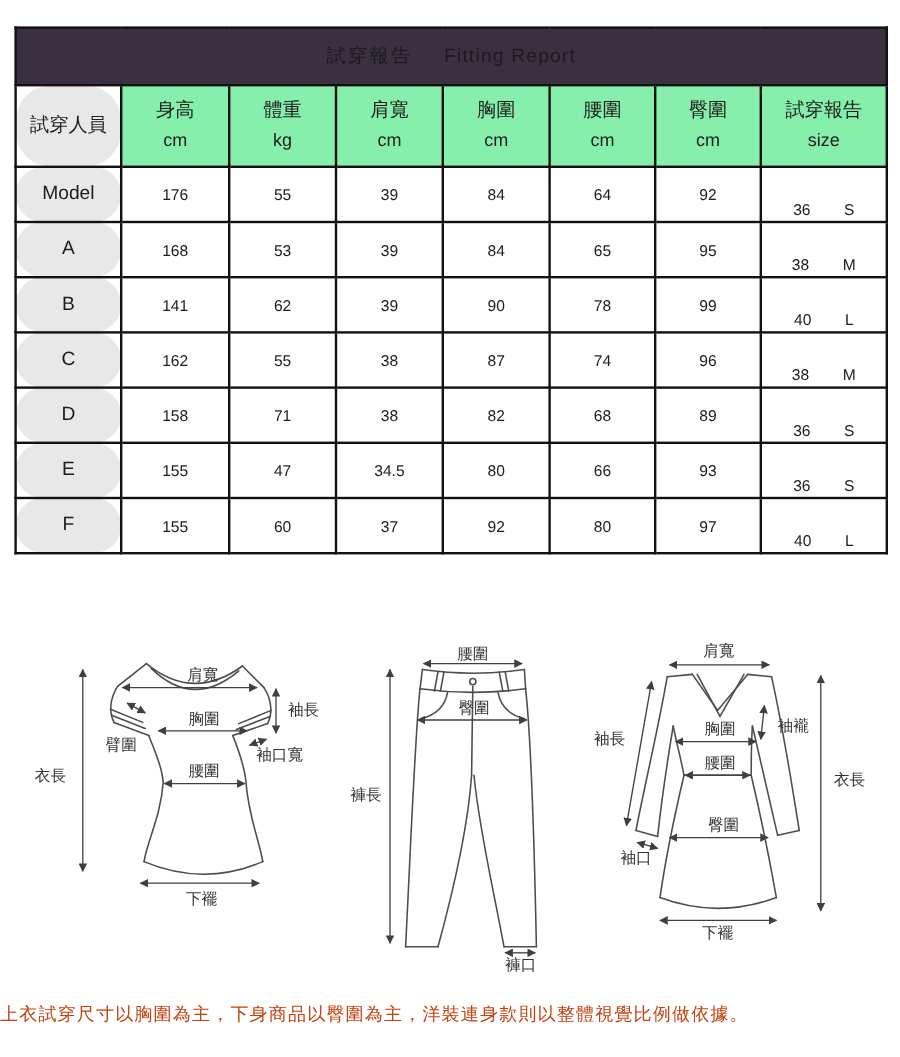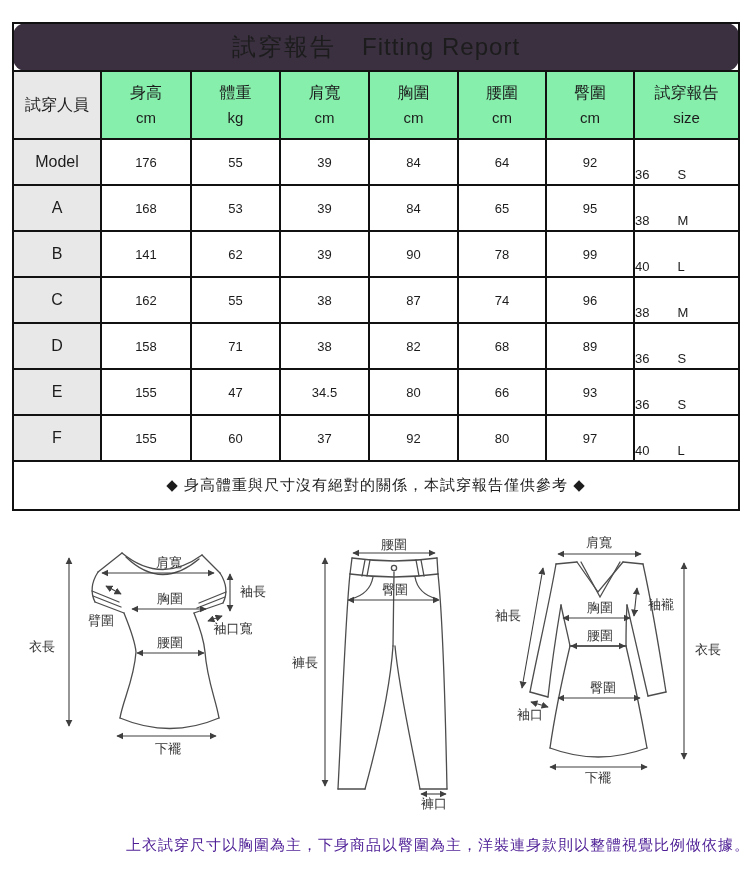--- a/index.html
+++ b/index.html
@@ -4,41 +4,41 @@
 <style>
   html,body{margin:0;padding:0;background:#fff;}
   .page{position:relative;width:750px;height:881px;background:#ffffff;
         font-family:"Liberation Sans","DejaVu Sans",sans-serif;overflow:hidden;color:#1c1c1c;}
 
   
   table.fit{position:absolute;left:12px;top:22px;width:726px;border-collapse:collapse;
             table-layout:fixed;border:2px solid #111;}
   .fit th,.fit td{border:2px solid #111;text-align:center;vertical-align:middle;
                   color:#1c1c1c;padding:0;}
-  .titlebar{background:#3b3040;color:#ffffff;height:46px;font-size:24px;
-            font-weight:400;letter-spacing:2px;border-radius:13px;}
+  .titlebar{background:#3b3040;color:#ffffff;height:46px;font-size:16px;
+            font-weight:400;letter-spacing:2px;}
   .titlebar .en{margin-left:26px;letter-spacing:1px;}
   tr.head th{background:#86efac;height:66px;font-weight:400;font-size:16px;line-height:1.55;}
   tr.head th .unit{font-size:15px;}
-  .fit .person{background:#e8e8e8;font-size:16px;font-weight:400;}
+  .fit .person{background:#e8e8e8;font-size:16px;font-weight:400;border-radius:30px;}
   tr.data td{height:44px;font-size:13px;}
-  .size-wrap{display:flex;gap:28px;margin-top:25px;}
+  .size-wrap{display:flex;justify-content:center;gap:28px;margin-top:25px;}
   td.note{height:47px;font-size:15px;letter-spacing:1px;}
 
   
   svg.diagram{position:absolute;overflow:visible;}
   #shirt-svg{left:20px;top:528px;}
   #pants-svg{left:285px;top:530px;}
   #dress-svg{left:490px;top:530px;}
   svg .ln{fill:none;stroke:#4d4d4d;stroke-width:1.3;stroke-linecap:round;}
   svg .ar{stroke:#3f3f3f;stroke-width:1.1;}
   svg text{font-size:13px;fill:#333;font-family:"Liberation Sans","DejaVu Sans",sans-serif;text-anchor:middle;}
 
-  .bottom-note{position:absolute;left:0;top:836px;width:100%;text-align:right;
-               font-size:15px;color:#4c1d95;letter-spacing:1px;}
+  .bottom-note{position:absolute;left:0;top:836px;width:100%;text-align:left;
+               font-size:15px;color:#c2410c;letter-spacing:1px;}
 </style>
 </head>
 <body>
 
 <div class="page">
 
   <table class="fit">
     <colgroup>
       <col style="width:88px">
         <col style="width:90px">
@@ -186,23 +186,20 @@
         <td>80</td>
         <td>97</td>
         <td>
             <div class="size-wrap">
               <span>40</span>
               <span>L</span>
             </div>
           </td>
       </tr>
 
-      <tr>
-        <td class="note" colspan="8">◆ 身高體重與尺寸沒有絕對的關係，本試穿報告僅供參考 ◆</td>
-      </tr>
     </tbody>
   </table>
 
   <svg id="shirt-svg" class="diagram" width="260" height="255" viewBox="0 0 260 255">
     <defs>
       <marker id="ah-s" viewBox="0 0 10 10" refX="9" refY="5" markerWidth="6.5" markerHeight="6.5" orient="auto-start-reverse">
         <path d="M0,0 L10,5 L0,10 z" fill="#3f3f3f"></path>
       </marker>
     </defs>
     <g>

